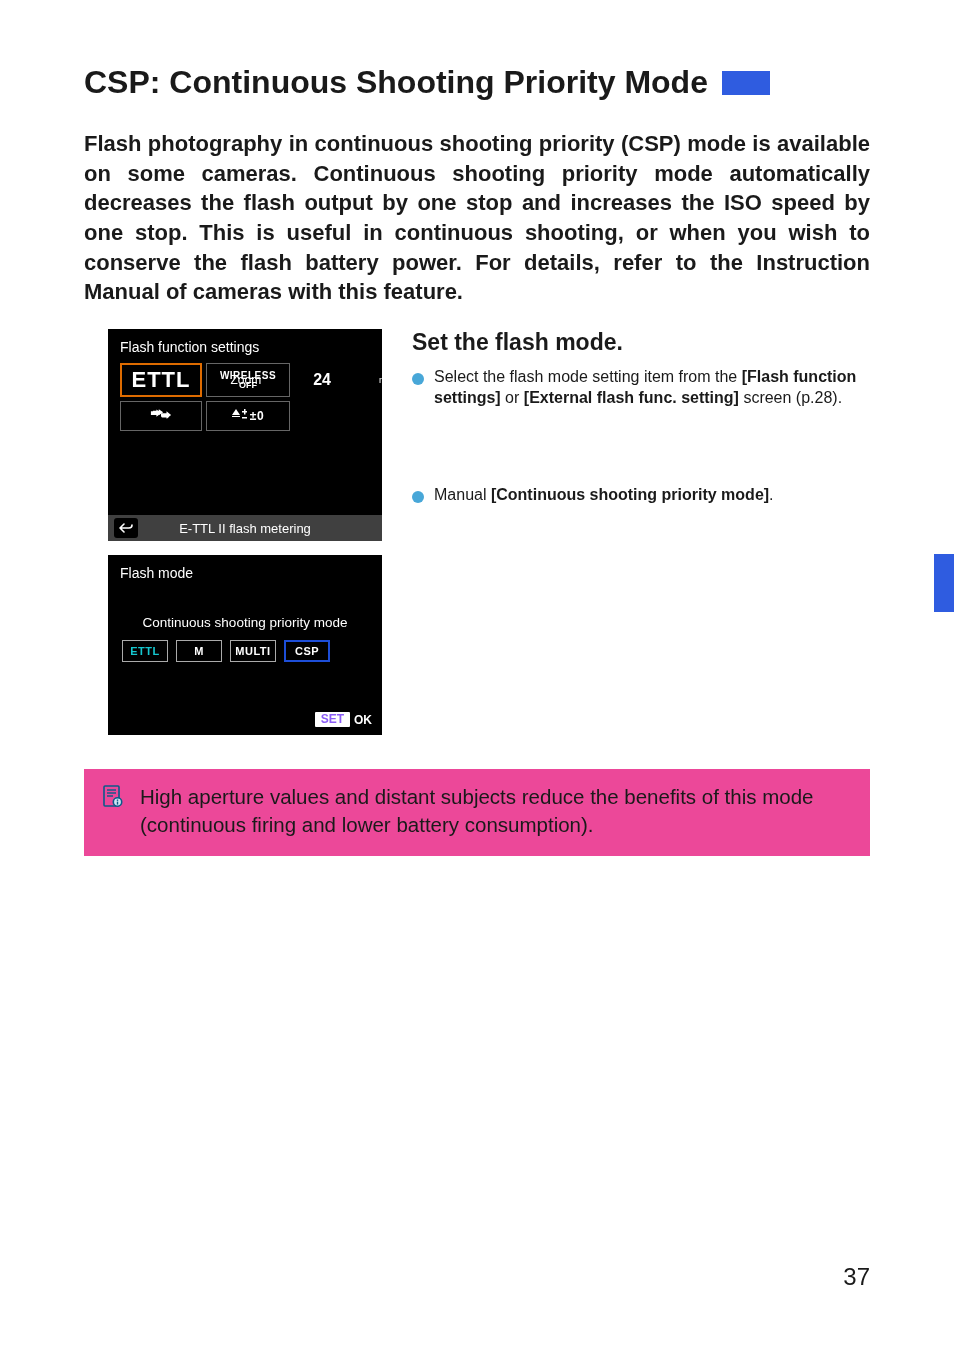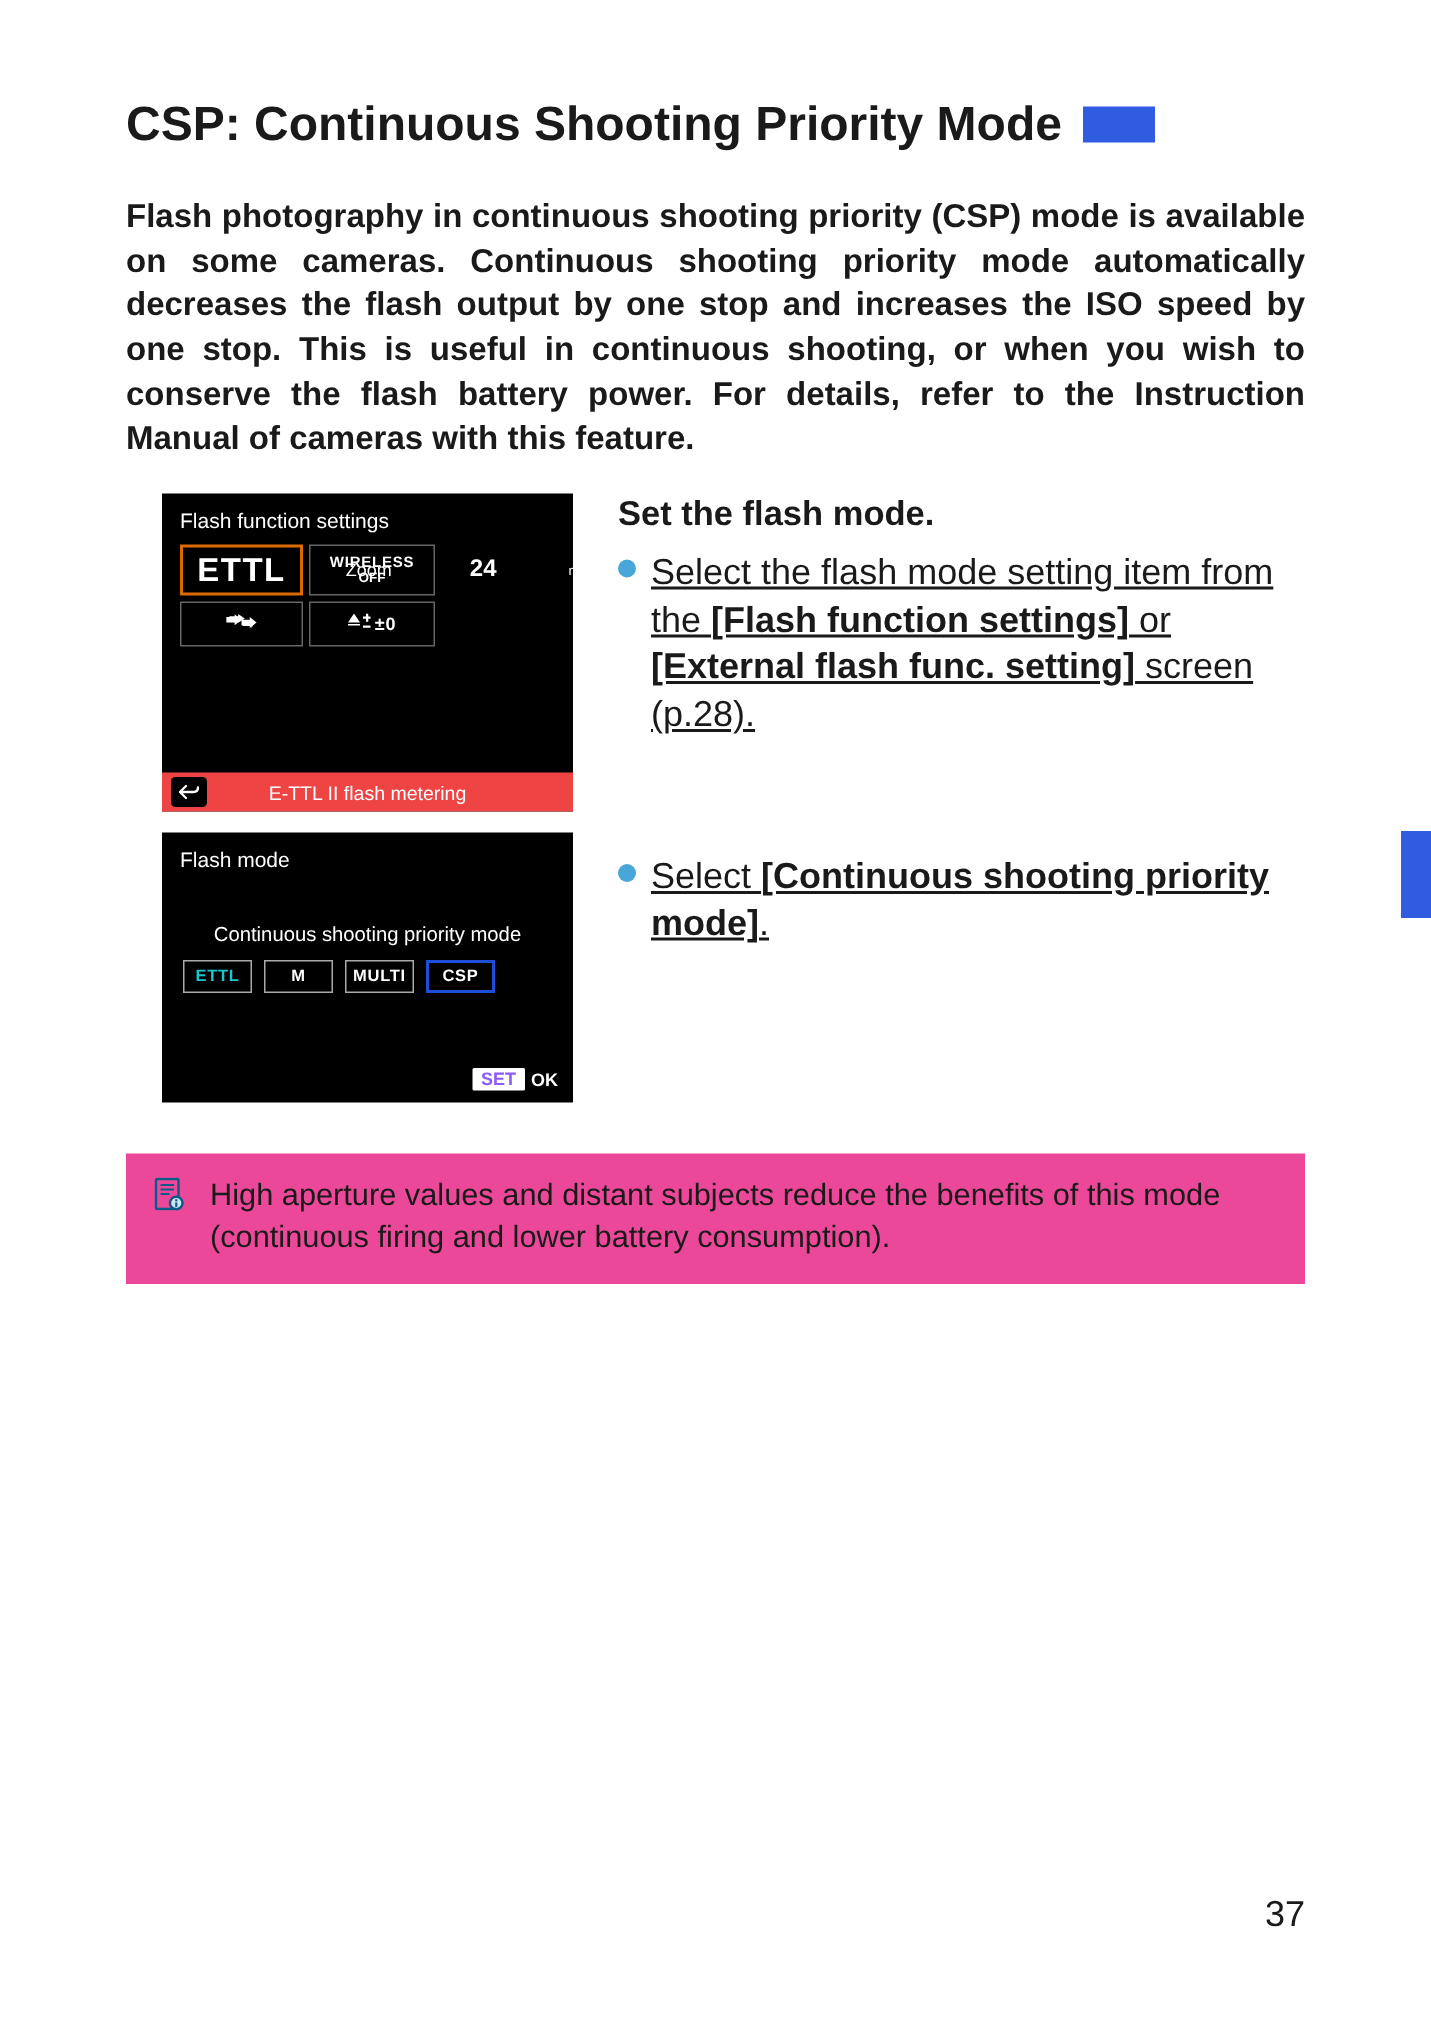--- a/index.html
+++ b/index.html
@@ -28,40 +28,40 @@
   .wireless .w1 { font-size:10px; font-weight:bold; letter-spacing:0.5px;}
   .wireless .w2 { font-size:9px; font-weight:bold;}
   .zoom .zl { font-size:12px; }
   .zoom .zv { font-size:16px; font-weight:bold; margin-left:4px;}
   .zoom .zu { font-size:9px; }
   .row2 { display:grid; grid-template-columns: 82px 84px; gap:4px; margin-top:4px;}
   .row2 .cell { height:30px; }
   .flashdir-icon svg { width:22px; height:14px; }
   .expcomp { font-weight:bold; font-size:12px; letter-spacing:0.5px;}
 
-  .backbar { position:absolute; left:0; right:0; bottom:0; height:26px; background:#ef4444; display:flex; align-items:center; justify-content:center; font-size:13px; }
+  .backbar { position:absolute; left:0; right:0; bottom:0; height:26px; background:#404040; display:flex; align-items:center; justify-content:center; font-size:13px; }
   .back-icon { position:absolute; left:6px; top:3px; width:24px; height:20px; background:#000; border-radius:3px; display:flex; align-items:center; justify-content:center; }
   .back-icon svg { width:14px; height:12px; }
 
   
   .shot2 { padding: 10px 12px 0 12px; height: 180px; position: relative; }
   .shot2-title { font-size:14px; margin-bottom:34px; }
   .shot2-sub { font-size:13.5px; text-align:center; margin-bottom:10px; }
   .modes { display:flex; gap:8px; justify-content:flex-start; padding-left:2px;}
   .mbtn { border:1px solid #aaa; color:#fff; font-size:11px; font-weight:bold; width:46px; height:22px; display:flex; align-items:center; justify-content:center; letter-spacing:0.5px;}
   .mbtn.teal { color:#15c7cf; }
   .mbtn.sel { border:2px solid #1d4ed8; }
   .setok { position:absolute; right:10px; bottom:8px; display:flex; align-items:center; gap:4px; font-size:12px; font-weight:bold;}
   .setok .setbox { background:#fff; color:#8b5cf6; padding:0 6px 1px 6px; border-radius:1px; font-family: Arial; }
 
   
   .step-title { font-size:23px; font-weight:bold; margin-bottom:10px; }
   .bullet-row { display:flex; gap:10px; margin-bottom:4px; }
   .disc { width:12px; height:12px; border-radius:50%; background:#48a7d8; flex:0 0 12px; margin-top:7px; }
-  .step-body { font-size:24px; line-height:1.32;text-decoration:underline; }
+  .step-body { font-size:16px; line-height:1.32; }
   .step-body .bold { font-weight:bold; }
   .step-block-2 { margin-top: 76px; }
 
   
   .note { margin-top: 34px; background:#ec4899; padding:14px 18px 18px 18px; display:flex; gap:16px; }
   .note-icon { width:22px; height:22px; flex:0 0 22px; margin-top:2px; }
   .note-text { font-size:20.5px; line-height:1.35; }
 
   
   .edge-tab { position:absolute; right:0; top:554px; width:20px; height:58px; background:#2f5ce0; }
@@ -157,21 +157,21 @@
       <div class="bullet-row">
         <div class="disc"></div>
         <div class="step-body">
           <span>Select the flash mode setting item from the </span><span class="bold">[Flash function settings]</span><span> or </span><span class="bold">[External flash func. setting]</span><span> screen (p.28).</span>
         </div>
       </div>
 
       <div class="bullet-row step-block-2">
         <div class="disc"></div>
         <div class="step-body">
-          <span>Select </span><span class="bold">[Continuous shooting priority mode]</span><span>.</span>
+          <span>Manual </span><span class="bold">[Continuous shooting priority mode]</span><span>.</span>
         </div>
       </div>
     </div>
   </div>
 
   <div class="note">
     <div class="note-icon">
       <svg viewBox="0 0 22 22">
           <rect x="2" y="1" width="15" height="20" rx="1" fill="none" stroke="#0b5a8a" stroke-width="1.6"></rect>
           <line x1="5" y1="5" x2="14" y2="5" stroke="#0b5a8a" stroke-width="1.4"></line>

